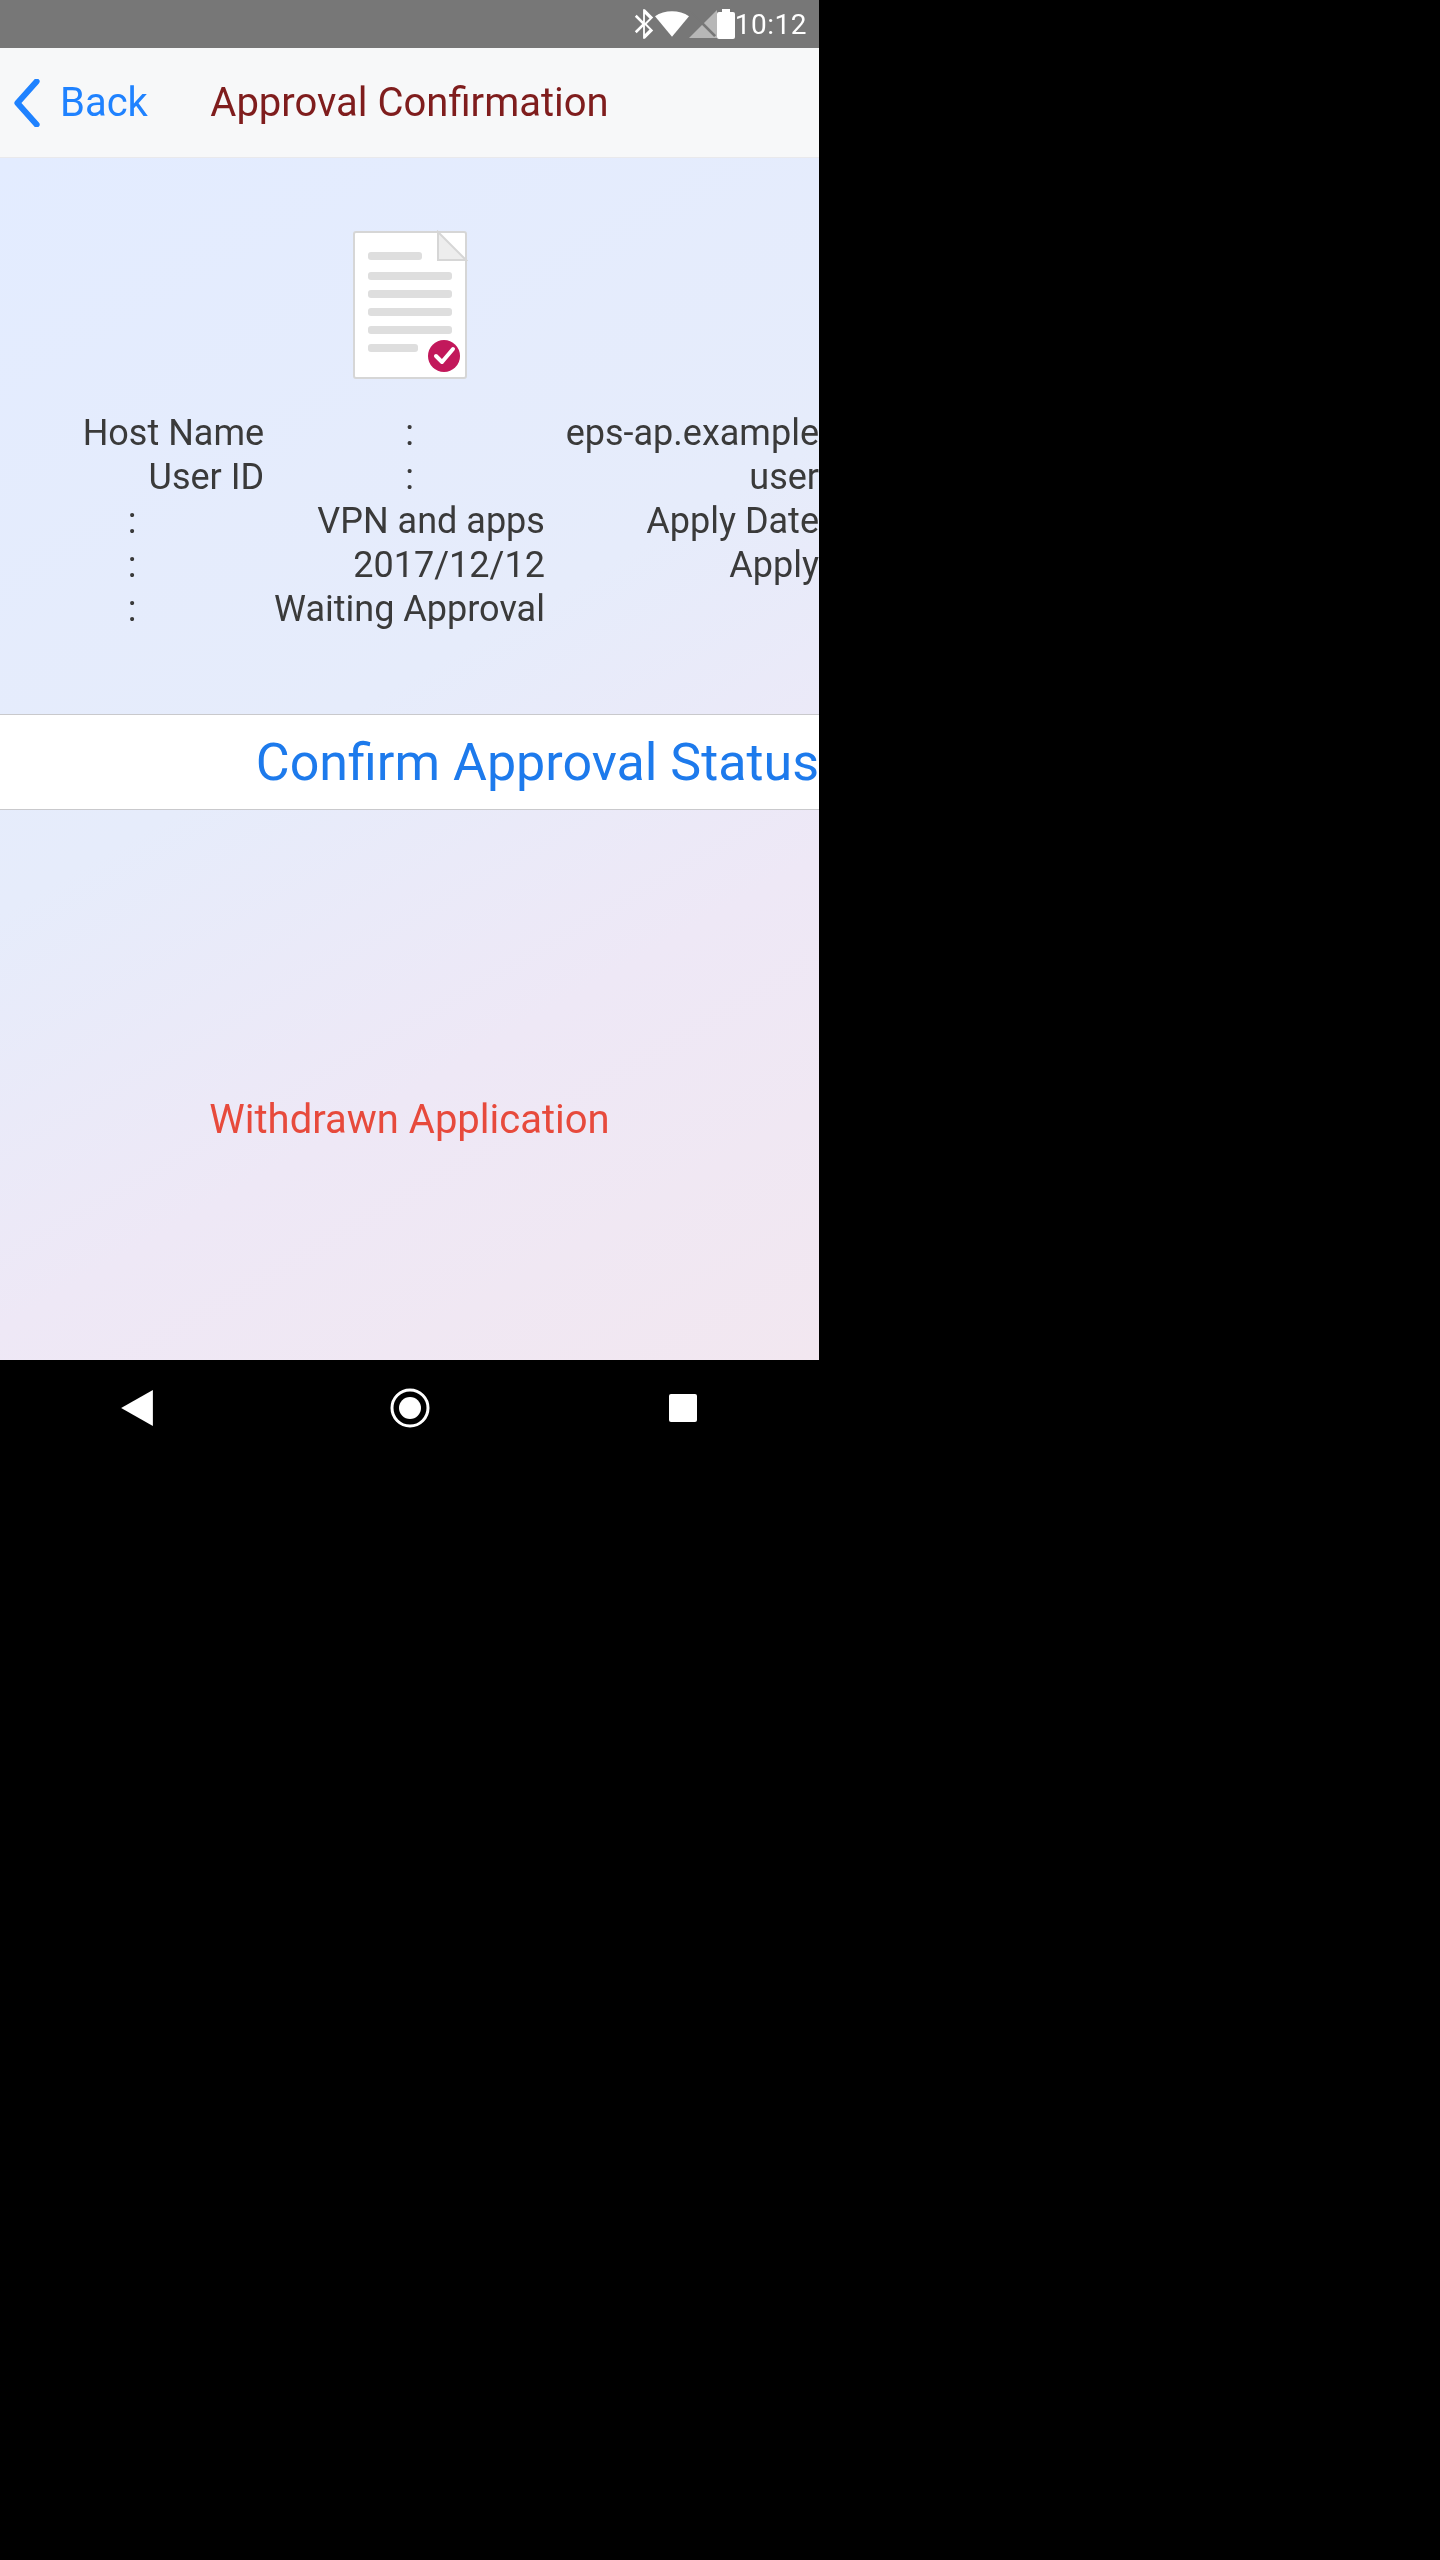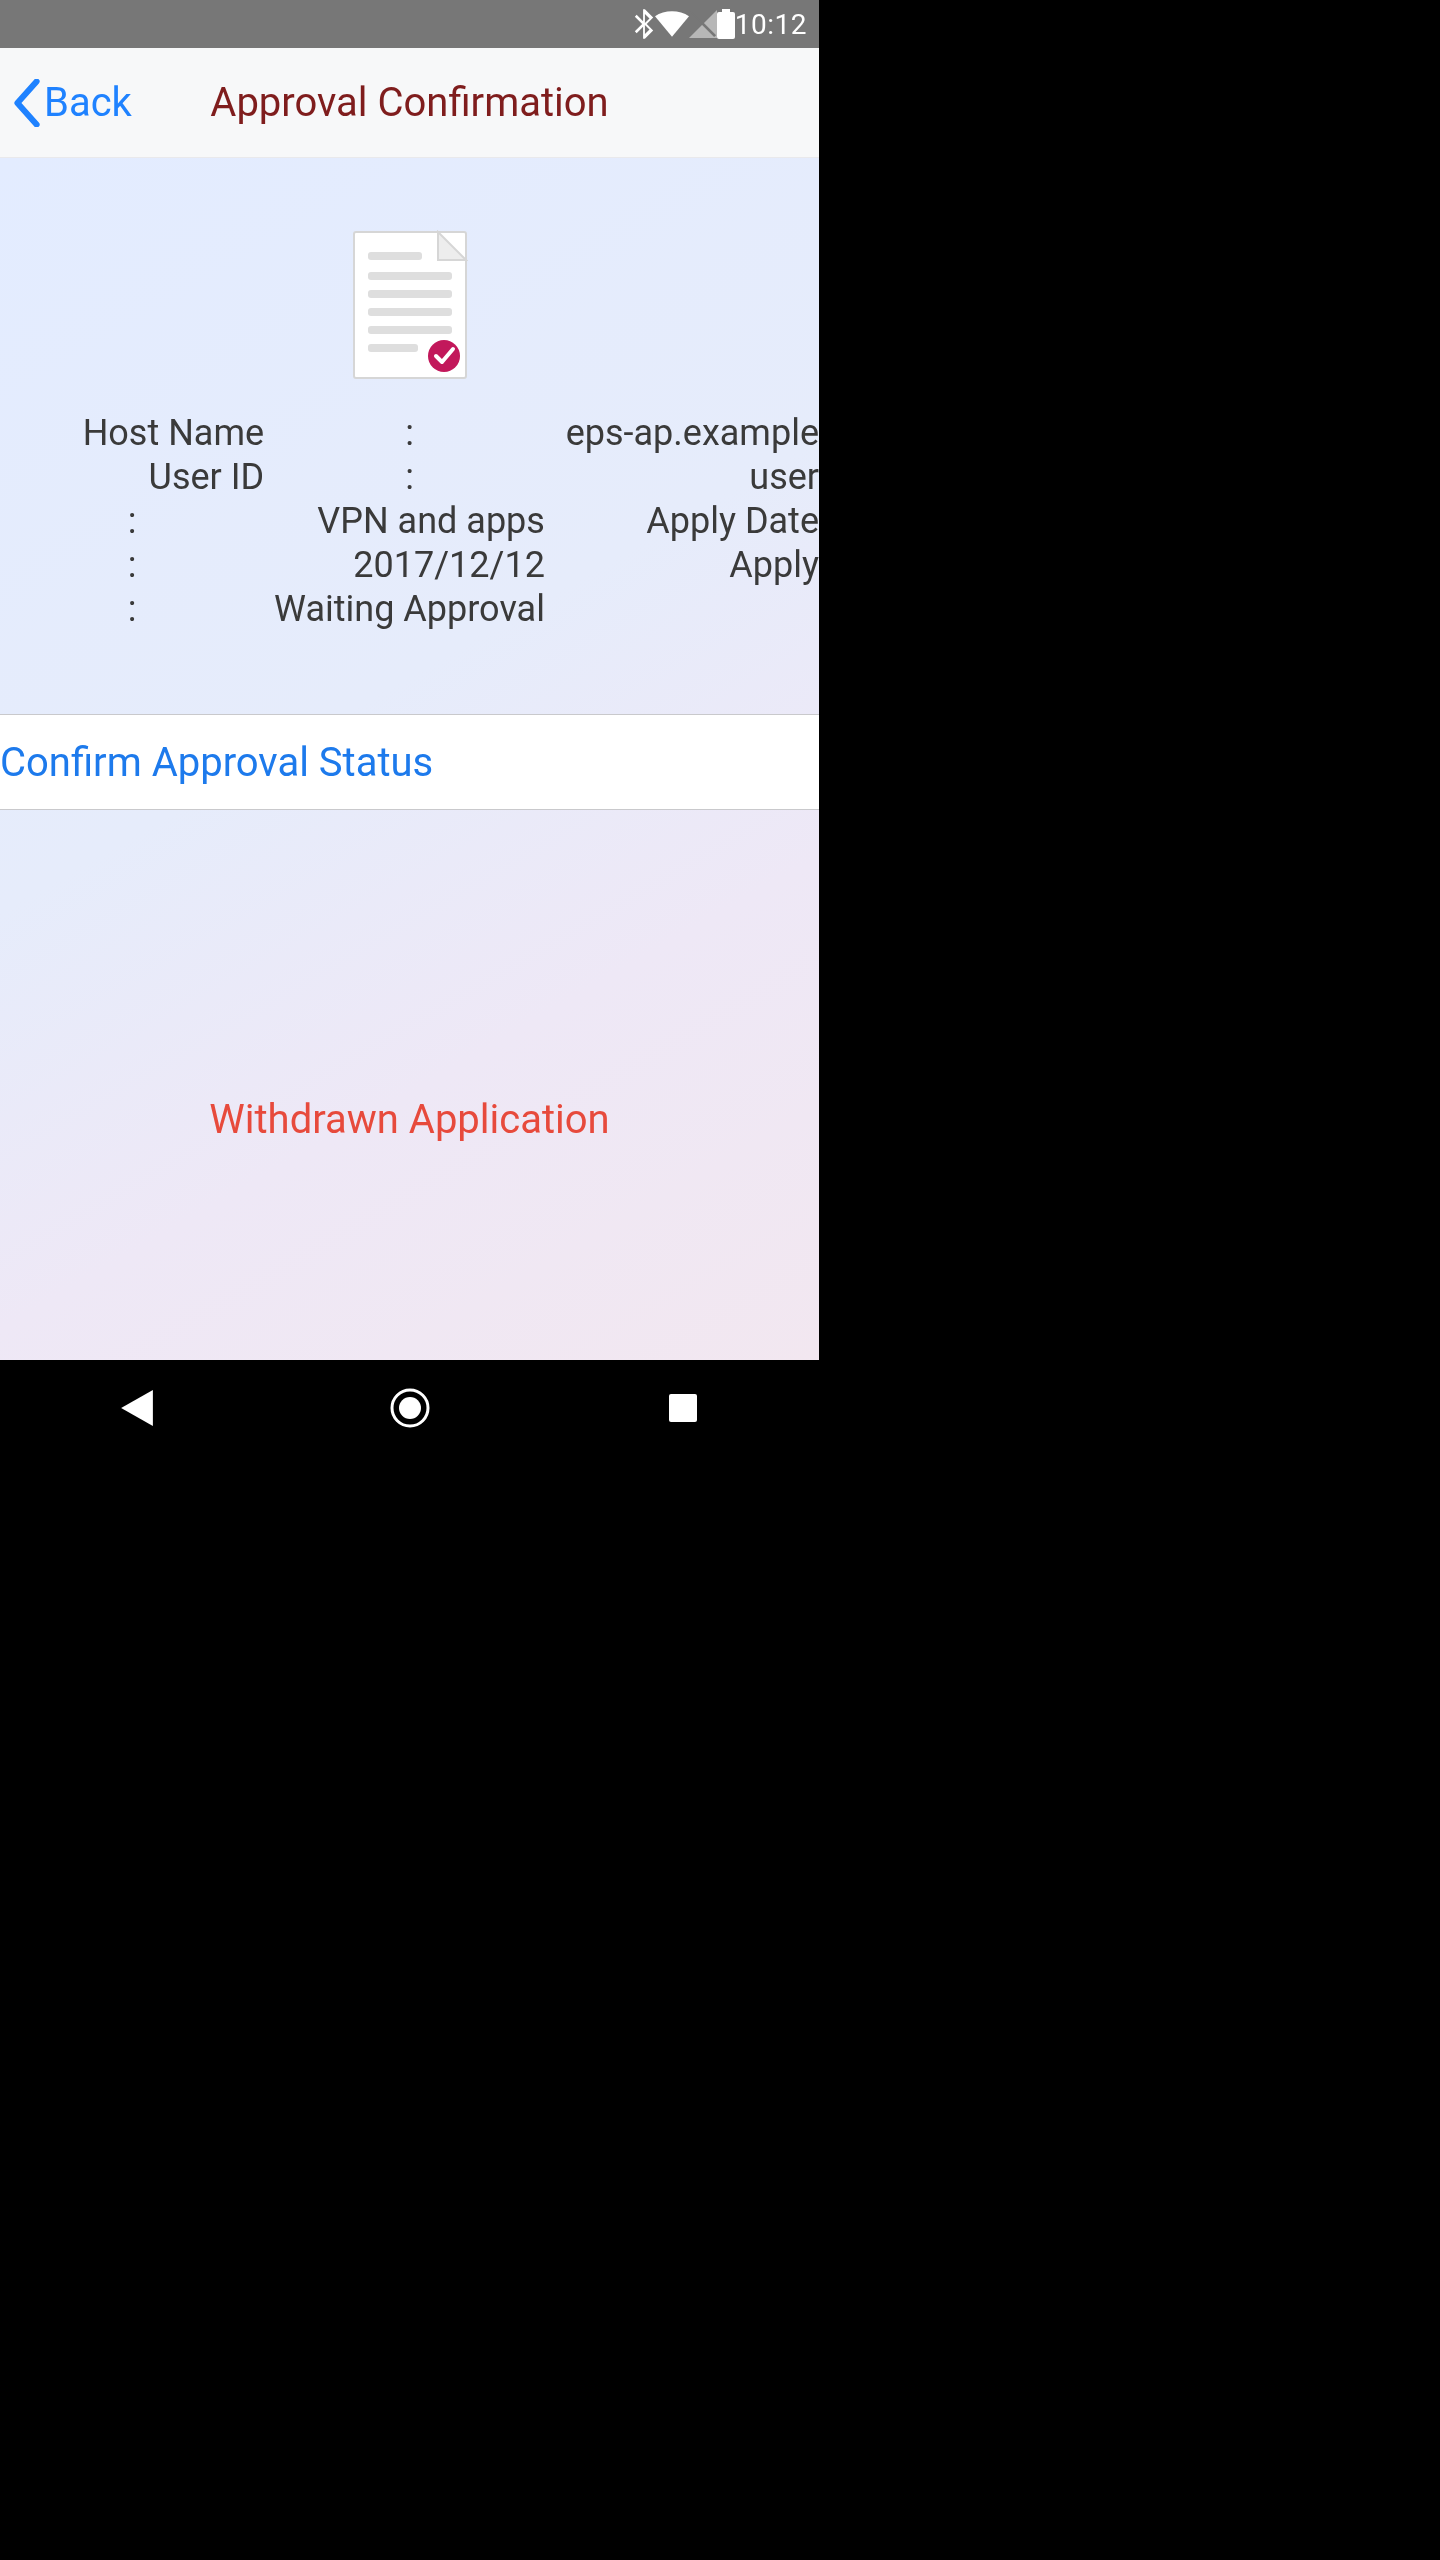--- a/index.html
+++ b/index.html
@@ -28,21 +28,21 @@
     grid-template-columns: 160px 1fr 160px;
     align-items: center;
     padding: 0 10px;
     border-bottom: 1px solid #e9e9ec;
   }
   .back-btn {
     display: flex;
     align-items: center;
     color: #1f82ff;
     font-size: 40px;
-    gap: 0px;
+    gap: 16px;
     cursor: pointer;
   }
   .back-btn .chev { display: inline-flex; }
   .title-text {
     text-align: center;
     font-size: 40px;
     color: #7f1d1d;
     font-weight: 400;
   }
 
@@ -76,23 +76,23 @@
   .kv .v { text-align: right; }
 
   .confirm-row {
     margin-top: 84px;
     background: #ffffff;
     border-top: 1px solid #c9c9cc;
     border-bottom: 1px solid #c9c9cc;
     height: 96px;
     display: flex;
     align-items: center;
-    justify-content: flex-start;
+    justify-content: flex-end;
     color: #1d7aec;
-    font-size: 40px;
+    font-size: 52px;
     cursor: pointer;
   }
 
   .withdraw-row {
     margin-top: 286px;
     display: flex;
     align-items: center;
     justify-content: center;
     color: #e74a3c;
     font-size: 40px;

